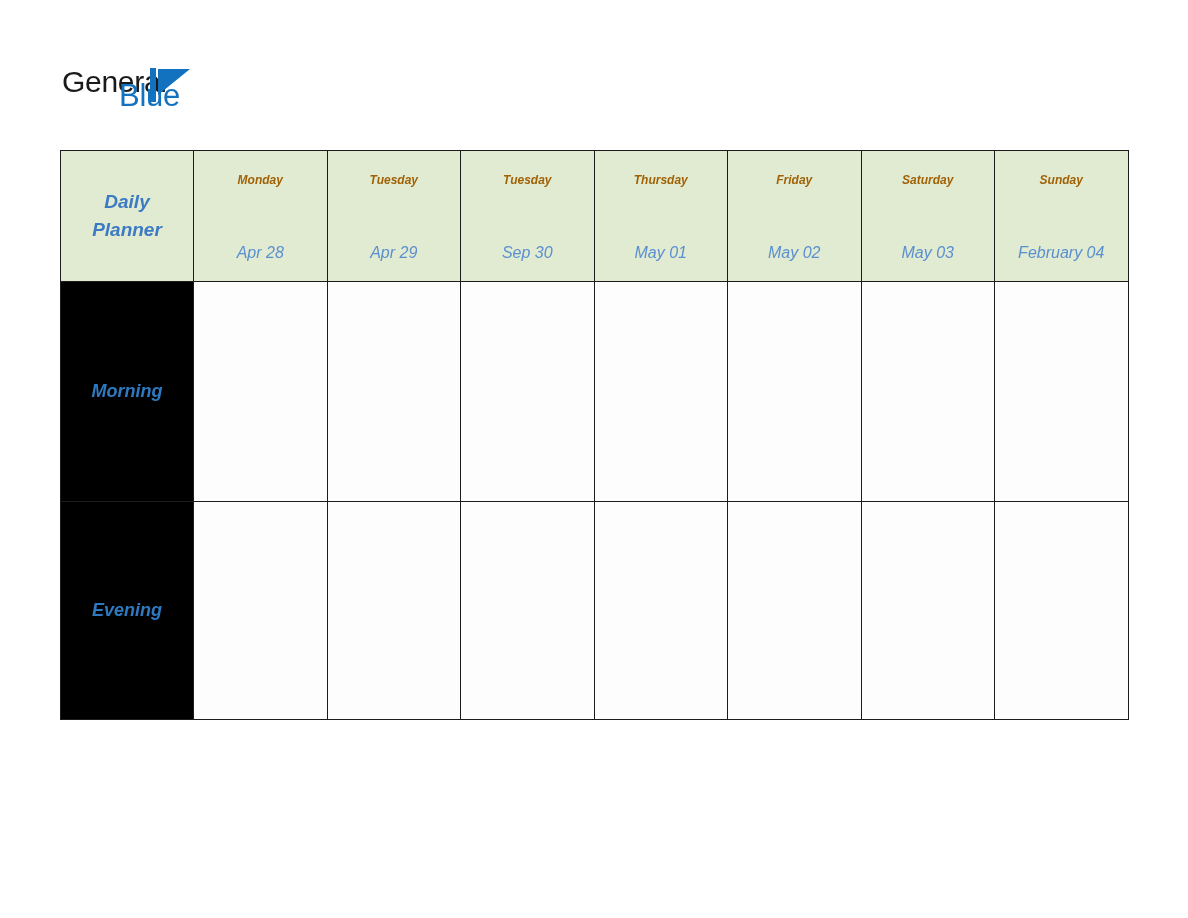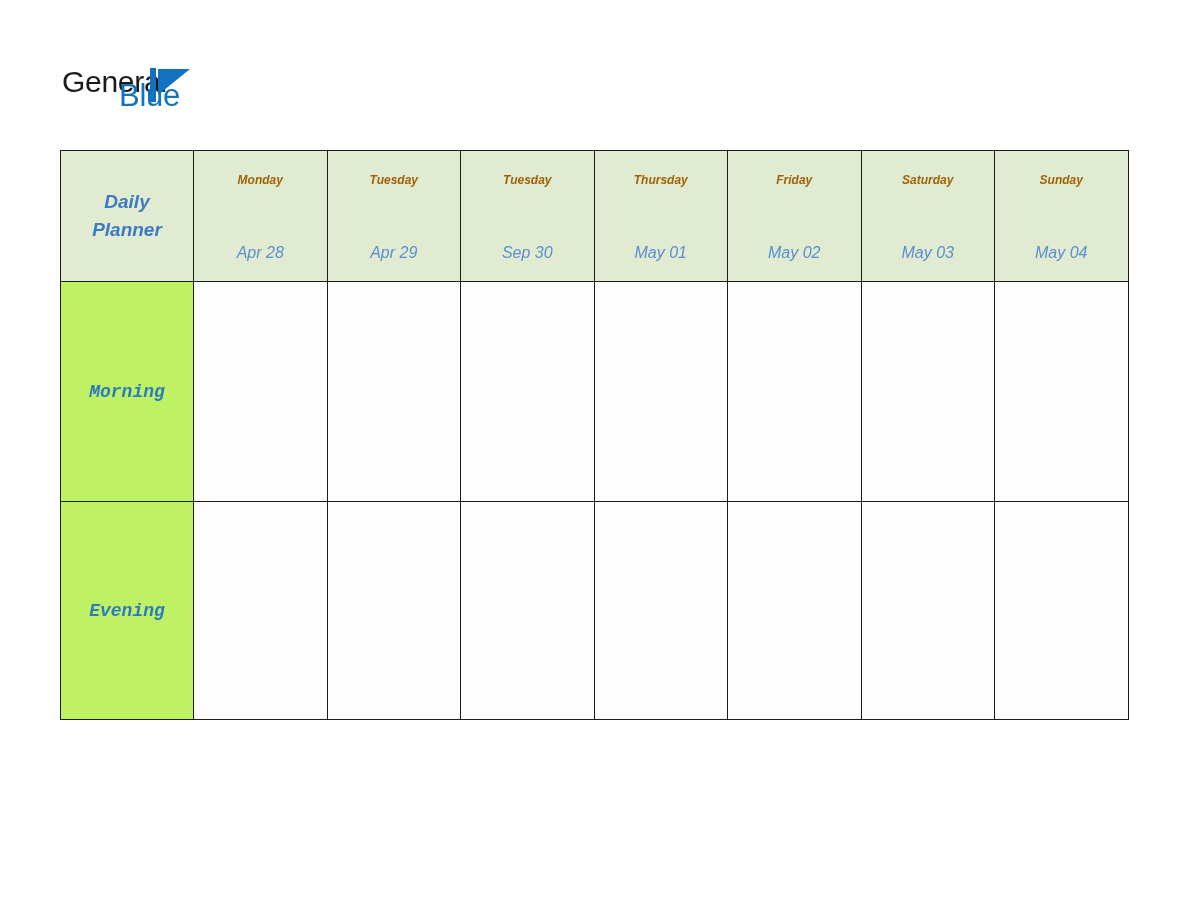--- a/index.html
+++ b/index.html
@@ -139,22 +139,21 @@
     font-weight: normal;
     font-size: 16px;
     color: #5a8fd0;
     line-height: 24px;
     margin-top: 48px;
   }
 
   
   .body-row td { height: 186px; }
   .body-row .slot-label {
-    background: #bef264;
-    font-family: Liberation Mono, monospace;
+    background: #000000;
   }
   .slot-label span {
     font-style: italic;
     font-weight: bold;
     font-size: 18px;
     color: #2e7ac0;
   }
   .body-row .slot-cell {
     background: #fdfdfd;
   }
@@ -220,21 +219,21 @@
       <td>
         <div class="day-name">Friday</div>
         <div class="day-date">May 02</div>
       </td>
       <td>
         <div class="day-name">Saturday</div>
         <div class="day-date">May 03</div>
       </td>
       <td>
         <div class="day-name">Sunday</div>
-        <div class="day-date">May 04</div>
+        <div class="day-date">February 04</div>
       </td>
     </tr>
 
     <tr class="body-row row-morning">
       <td class="slot-label">
         <span>Morning</span>
       </td>
       <td class="slot-cell"></td>
       <td class="slot-cell"></td>
       <td class="slot-cell"></td>

